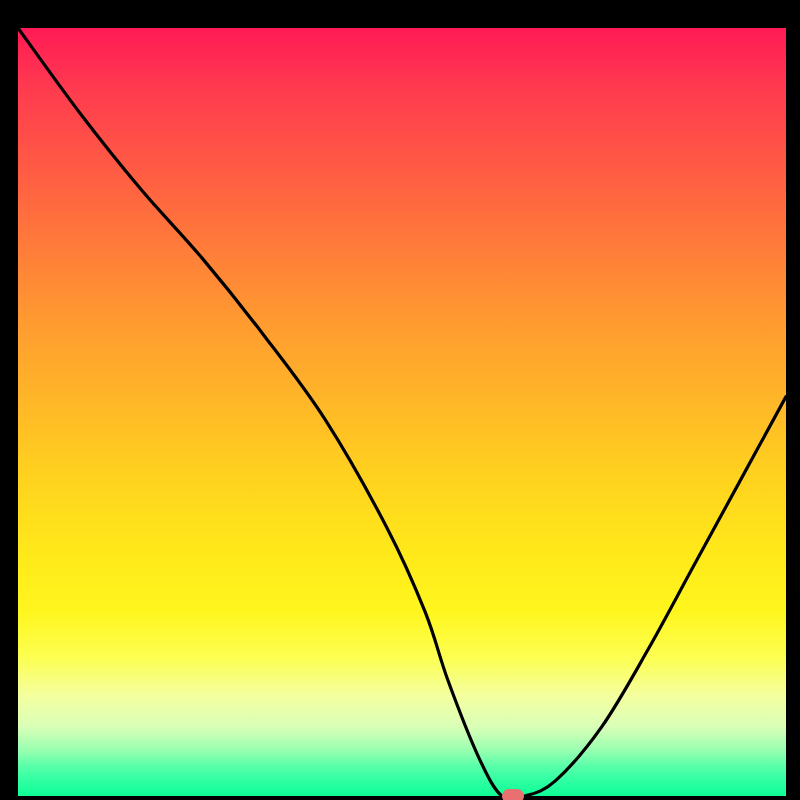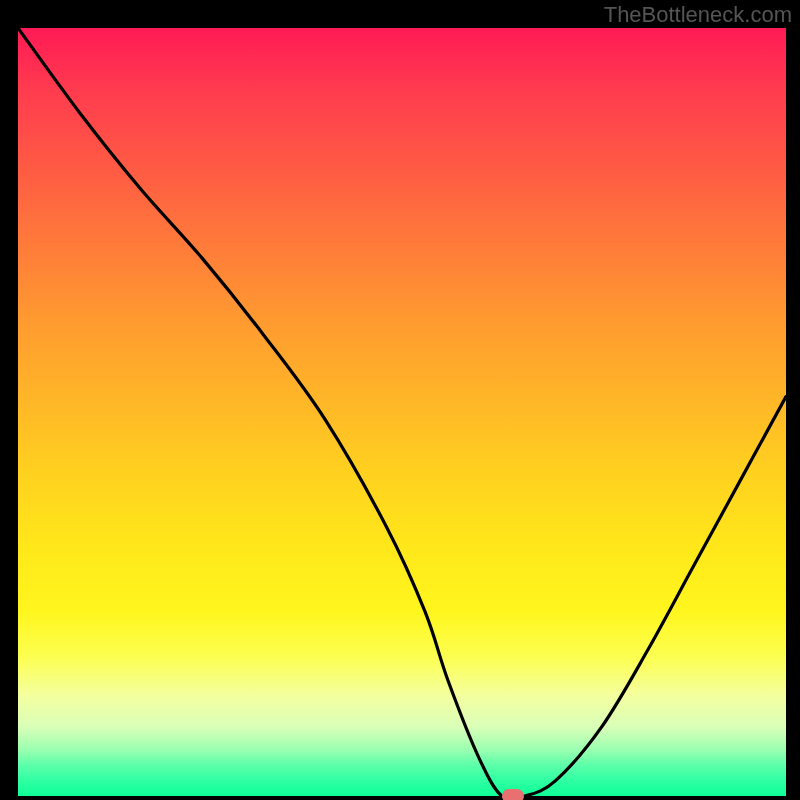--- a/index.html
+++ b/index.html
@@ -71,21 +71,20 @@
     height: 14px;
     border-radius: 7px;
     background: #e97070;
     transform: translate(-50%, -50%);
   }
 </style>
 </head>
 <body>
 
 <div class="container">
-  <div class="watermark">TheBottleneck.com</div>
 
   <div class="plot-area">
     <div class="gradient-bg"></div>
 
     <svg class="curve" viewBox="0 0 768 768" preserveAspectRatio="none">
       <path id="curve-path" d="M 0 0 C 10.24 14.080000000000004, 40.959999999999994 57.60000000000002, 61.44 84.48000000000002 C 81.92 111.36000000000001, 102.39999999999999 136.95999999999995, 122.88 161.27999999999997 C 143.35999999999999 185.6, 163.84 206.08000000000007, 184.32 230.4000000000001 C 204.79999999999998 254.7200000000001, 225.27999999999997 280.32000000000005, 245.76 307.20000000000005 C 266.24 334.08000000000004, 286.72 359.68, 307.20000000000005 391.68 C 327.68000000000006 423.68, 352 467.20000000000005, 368.64 499.20000000000005 C 385.28 531.2, 396.8 558.08, 407.04 583.6800000000001 C 417.28000000000003 609.2800000000001, 421.12000000000006 628.48, 430.08000000000004 652.8 C 439.04 677.1199999999999, 451.84 710.4, 460.79999999999995 729.6 C 469.75999999999993 748.8000000000001, 476.16 761.6, 483.84000000000003 768 C 491.52000000000004 774.4, 497.92 770.56, 506.88 768 C 515.8399999999999 765.44, 524.8 764.16, 537.5999999999999 752.64 C 550.3999999999999 741.12, 568.32 720.64, 583.6800000000001 698.88 C 599.0400000000001 677.12, 614.4 648.9599999999999, 629.76 622.0799999999999 C 645.12 595.1999999999999, 660.48 565.76, 675.84 537.6 C 691.2 509.44000000000005, 706.56 481.28000000000003, 721.92 453.12 C 737.28 424.96, 760.3199999999999 382.71999999999997, 768 368.64" fill="none" stroke="#000000" stroke-width="3.2" stroke-linecap="round" stroke-linejoin="round"></path>
     </svg>
 
     <div id="marker" class="marker" style="left: 495.36px; top: 768px;"></div>
   </div>

